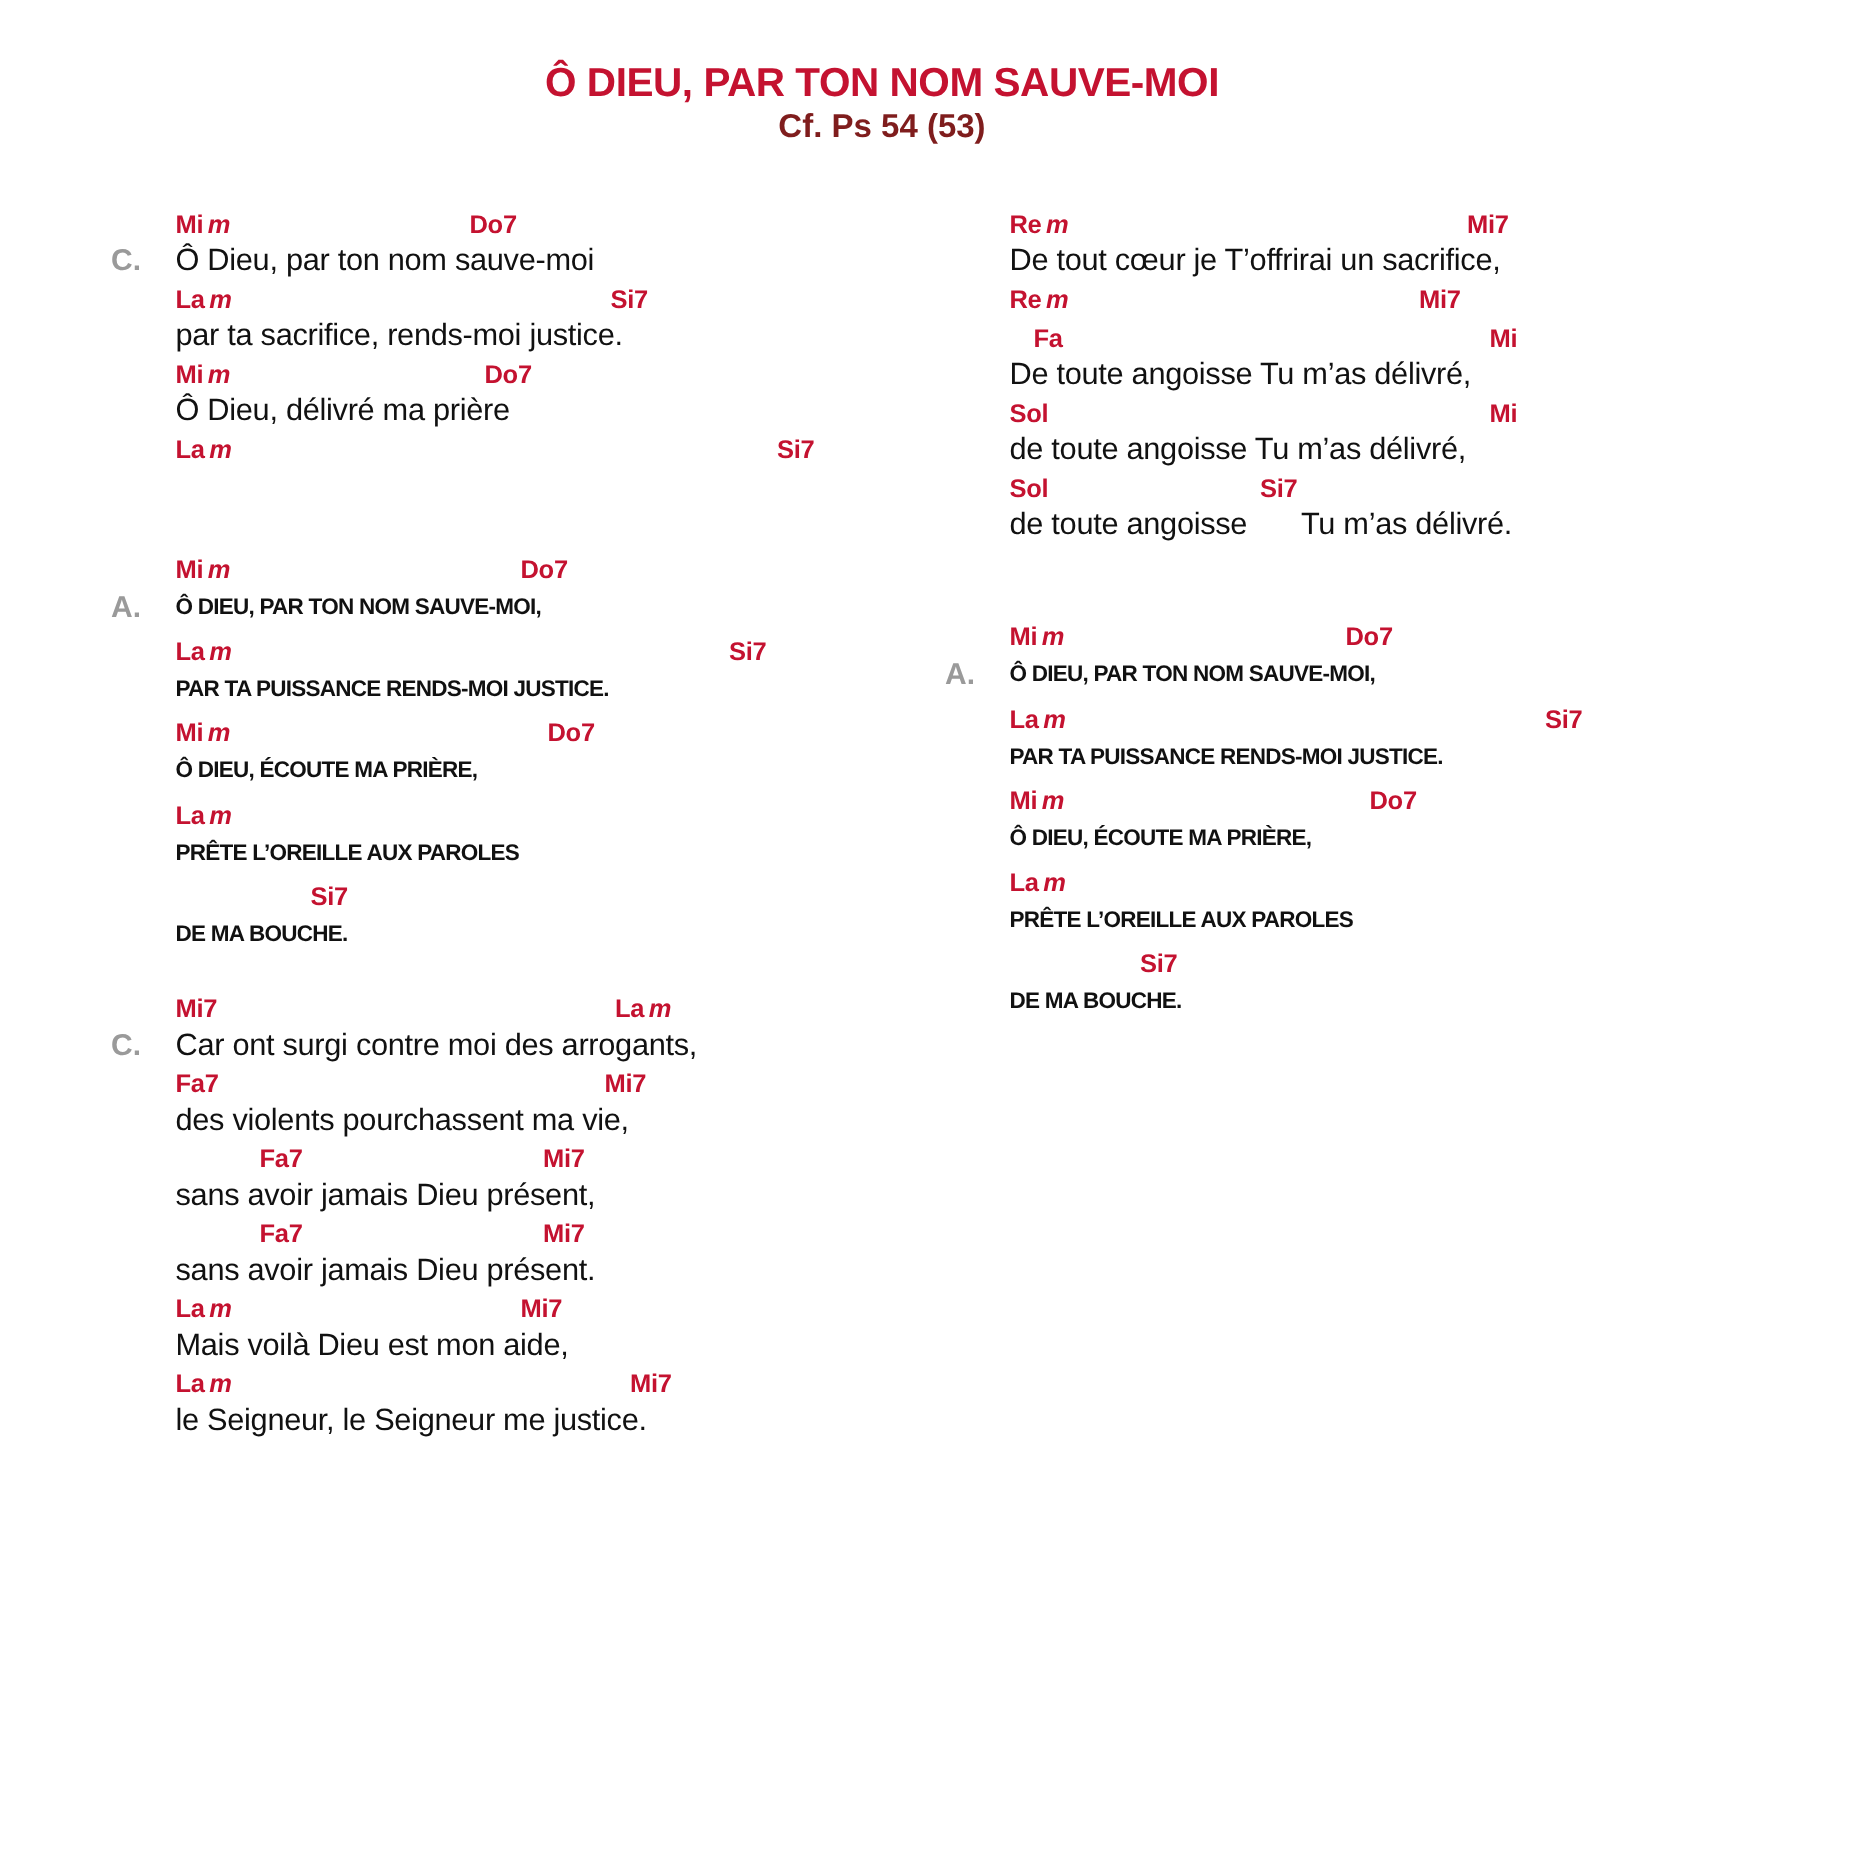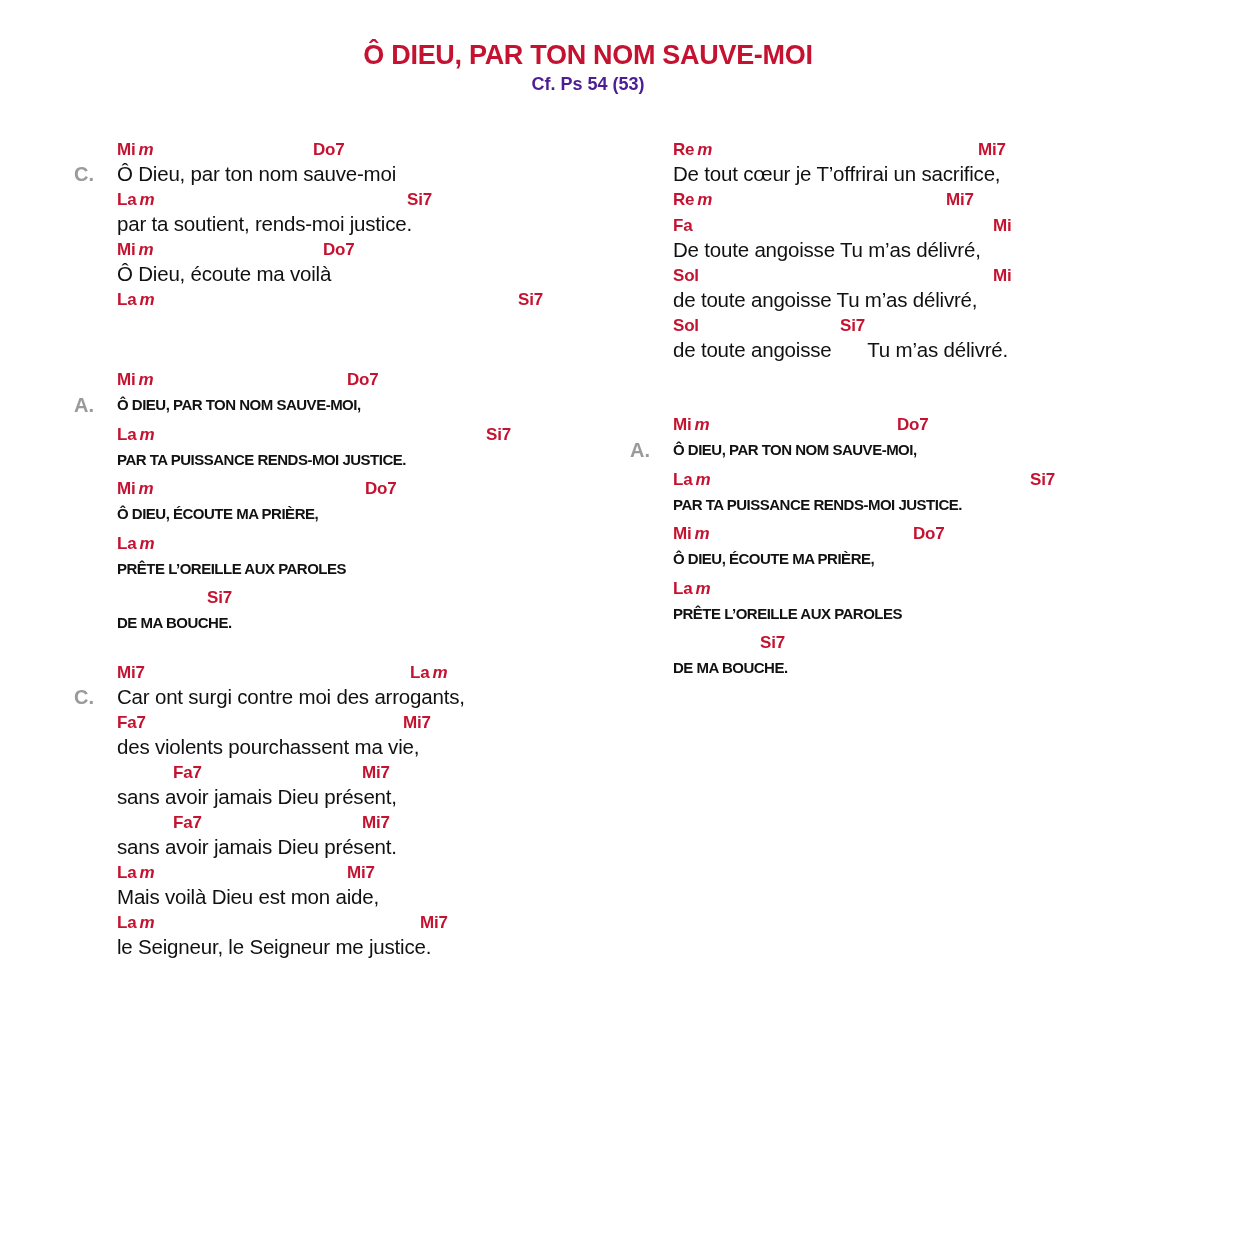--- a/index.html
+++ b/index.html
@@ -11,21 +11,21 @@
   }
   .sheet{position:absolute;inset:0;}
 
   
   .header{position:absolute;top:40px;left:0;width:1176px;text-align:center;}
   .title{
     margin:0;font-size:27px;font-weight:bold;letter-spacing:-0.3px;
     color:var(--red);line-height:30px;
   }
   .subtitle{
-    margin:4px 0 0 0;font-size:18px;font-weight:bold;color:#4c1d95;line-height:20px;
+    margin:4px 0 0 0;font-size:22px;font-weight:bold;color:#7f1d1d;line-height:20px;
   }
 
   
   .section{position:absolute;width:560px;}
   .section .label{
     position:absolute;left:-43px;width:40px;
     font-size:20px;font-weight:bold;color:var(--gray);
   }
   .section.verse .label{top:26px;line-height:24px;}
   .section.refrain .label{top:28px;line-height:26px;}
@@ -65,28 +65,28 @@
             <span class="chord" style="left: 0px;"><span>Mi</span><i>m</i></span>
             <span class="chord" style="left: 196px;"><span>Do7</span></span>
           </div>
           <div class="lyric">Ô Dieu, par ton nom sauve-moi</div>
         </div>
         <div class="line">
           <div class="chords">
             <span class="chord" style="left: 0px;"><span>La</span><i>m</i></span>
             <span class="chord" style="left: 290px;"><span>Si7</span></span>
           </div>
-          <div class="lyric">par ta soutient, rends-moi justice.</div>
+          <div class="lyric">par ta sacrifice, rends-moi justice.</div>
         </div>
         <div class="line">
           <div class="chords">
             <span class="chord" style="left: 0px;"><span>Mi</span><i>m</i></span>
             <span class="chord" style="left: 206px;"><span>Do7</span></span>
           </div>
-          <div class="lyric">Ô Dieu, écoute ma voilà</div>
+          <div class="lyric">Ô Dieu, délivré ma prière</div>
         </div>
         <div class="line">
           <div class="chords">
             <span class="chord" style="left: 0px;"><span>La</span><i>m</i></span>
             <span class="chord" style="left: 401px;"><span>Si7</span></span>
           </div>
         </div>
       </section>
       <section class="section refrain" style="top: 364px; left: 117px;">
         <span class="label">A.</span>
@@ -178,21 +178,21 @@
           <div class="lyric">De tout cœur je T’offrirai un sacrifice,</div>
         </div>
         <div class="line">
           <div class="chords">
             <span class="chord" style="left: 0px;"><span>Re</span><i>m</i></span>
             <span class="chord" style="left: 273px;"><span>Mi7</span></span>
           </div>
         </div>
         <div class="line">
           <div class="chords">
-            <span class="chord" style="left: 0px;"><span>Fa</span></span>
+            <span class="chord" style="left: 16px;"><span>Fa</span></span>
             <span class="chord" style="left: 320px;"><span>Mi</span></span>
           </div>
           <div class="lyric">De toute angoisse Tu m’as délivré,</div>
         </div>
         <div class="line">
           <div class="chords">
             <span class="chord" style="left: 0px;"><span>Sol</span></span>
             <span class="chord" style="left: 320px;"><span>Mi</span></span>
           </div>
           <div class="lyric">de toute angoisse Tu m’as délivré,</div>

